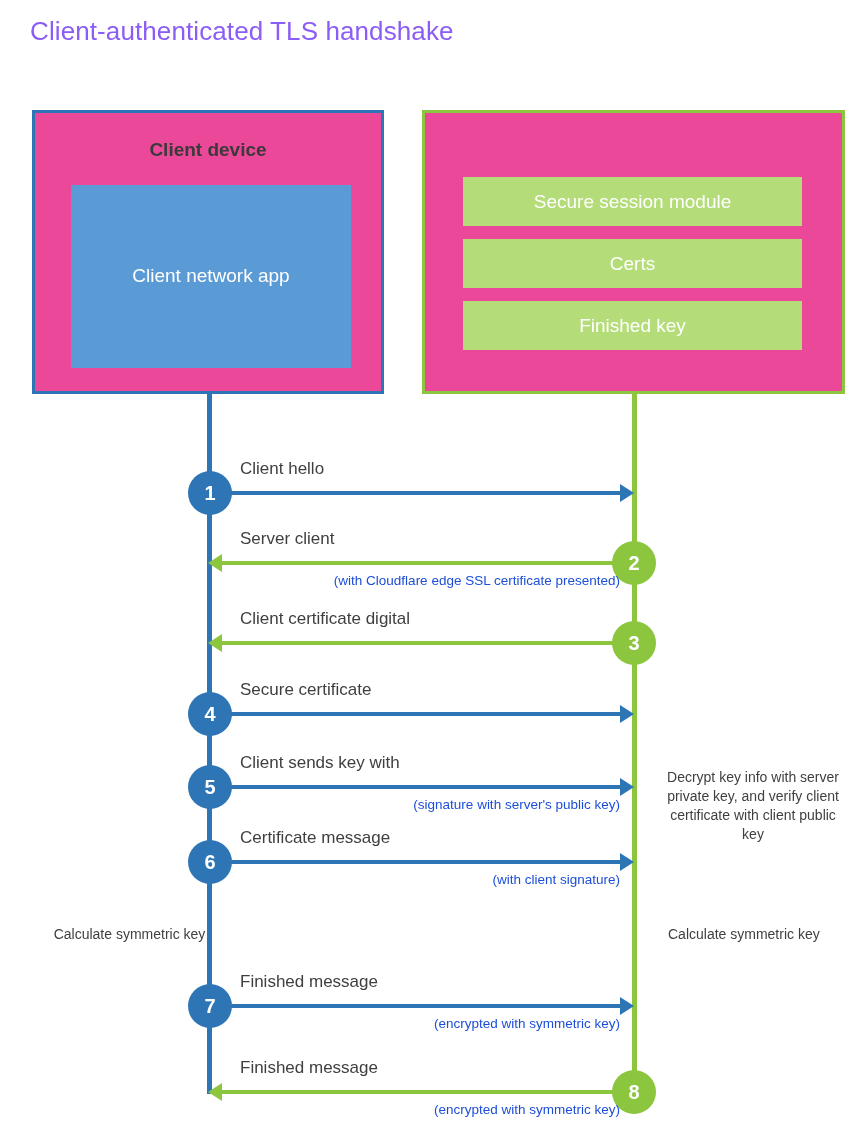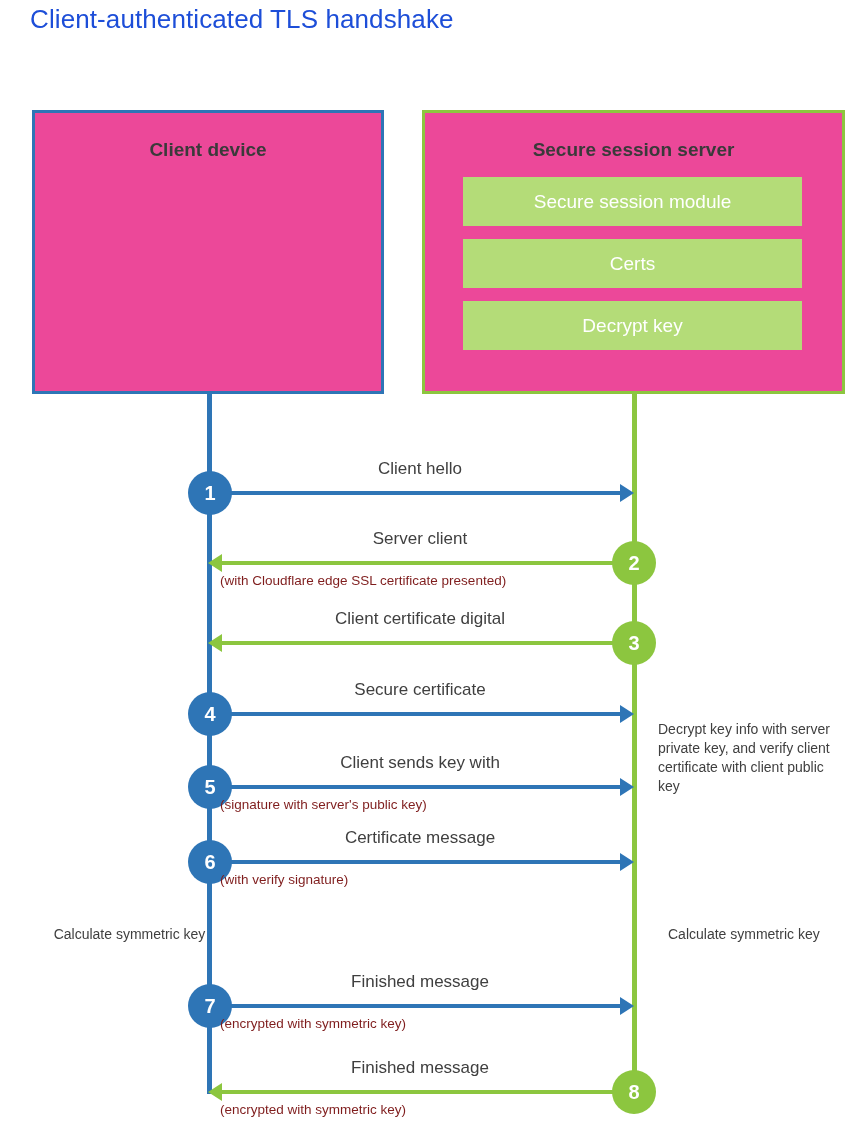--- a/index.html
+++ b/index.html
@@ -17,24 +17,24 @@
     width: 865px;
     height: 1146px;
     background: #ffffff;
     overflow: hidden;
   }
 
   
   .title {
     position: absolute;
     left: 30px;
-    top: 4px;
+    top: 16px;
     font-size: 26px;
     font-weight: 400;
-    color: #1d4ed8;
+    color: #8b5cf6;
     letter-spacing: 0.1px;
     white-space: nowrap;
   }
 
   
   .party-box {
     position: absolute;
     background: #ec4899;
     box-sizing: border-box;
   }
@@ -154,50 +154,51 @@
     align-items: center;
     justify-content: center;
     top: -22px;
   }
   .step-circle.blue  { background: #2E75B6; left: 188px; }
   .step-circle.green { background: #8CC63F; left: 612px; }
 
   
   .step-label {
     position: absolute;
-    text-align: center;
+    text-align: left;
     font-size: 17px;
     color: #3f3f3f;
     white-space: nowrap;
     top: -34px;
     left: 240px;
     width: 360px;
   }
   .step-sub {
     position: absolute;
-    text-align: left;
+    text-align: right;
     font-size: 13.5px;
-    color: #7f1d1d;
+    color: #1d4ed8;
     white-space: nowrap;
     top: 10px;
     left: 220px;
     width: 400px;
   }
 
   
   .side-note {
     position: absolute;
     font-size: 14px;
     line-height: 1.35;
     color: #3f3f3f;
   }
   .side-note.decrypt {
     left: 658px;
-    top: 720px;
+    top: 768px;
     width: 190px;
+    text-align: center;
   }
   .side-note.calc-left {
     left: 52px;
     top: 925px;
     width: 155px;
     text-align: center;
   }
   .side-note.calc-right {
     left: 668px;
     top: 925px;
@@ -206,28 +207,28 @@
 </style>
 </head>
 <body>
 
 <div id="canvas">
 
   <div class="title">Client-authenticated TLS handshake</div>
 
   <div class="party-box client">
     <div class="party-title">Client device</div>
+    <div class="client-app">Client network app</div>
   </div>
 
   <div class="party-box server">
-    <div class="party-title">Secure session server</div>
     <div class="server-bars">
       <div class="server-bar">Secure session module</div>
       <div class="server-bar">Certs</div>
-      <div class="server-bar">Decrypt key</div>
+      <div class="server-bar">Finished key</div>
     </div>
   </div>
 
   <div class="lifeline client-line"></div>
   <div class="lifeline server-line"></div>
 
   <div class="step" style="top:493px">
     <div class="shaft blue" style="left:210px; width:412px"></div>
     <div class="head right blue" style="left:620px"></div>
     <div class="step-circle blue">1</div>
@@ -262,21 +263,21 @@
     <div class="step-circle blue">5</div>
     <div class="step-label">Client sends key with</div>
     <div class="step-sub">(signature with server's public key)</div>
   </div>
 
   <div class="step" style="top:862px">
     <div class="shaft blue" style="left:210px; width:412px"></div>
     <div class="head right blue" style="left:620px"></div>
     <div class="step-circle blue">6</div>
     <div class="step-label">Certificate message</div>
-    <div class="step-sub">(with verify signature)</div>
+    <div class="step-sub">(with client signature)</div>
   </div>
 
   <div class="step" style="top:1006px">
     <div class="shaft blue" style="left:210px; width:412px"></div>
     <div class="head right blue" style="left:620px"></div>
     <div class="step-circle blue">7</div>
     <div class="step-label">Finished message</div>
     <div class="step-sub">(encrypted with symmetric key)</div>
   </div>
 

